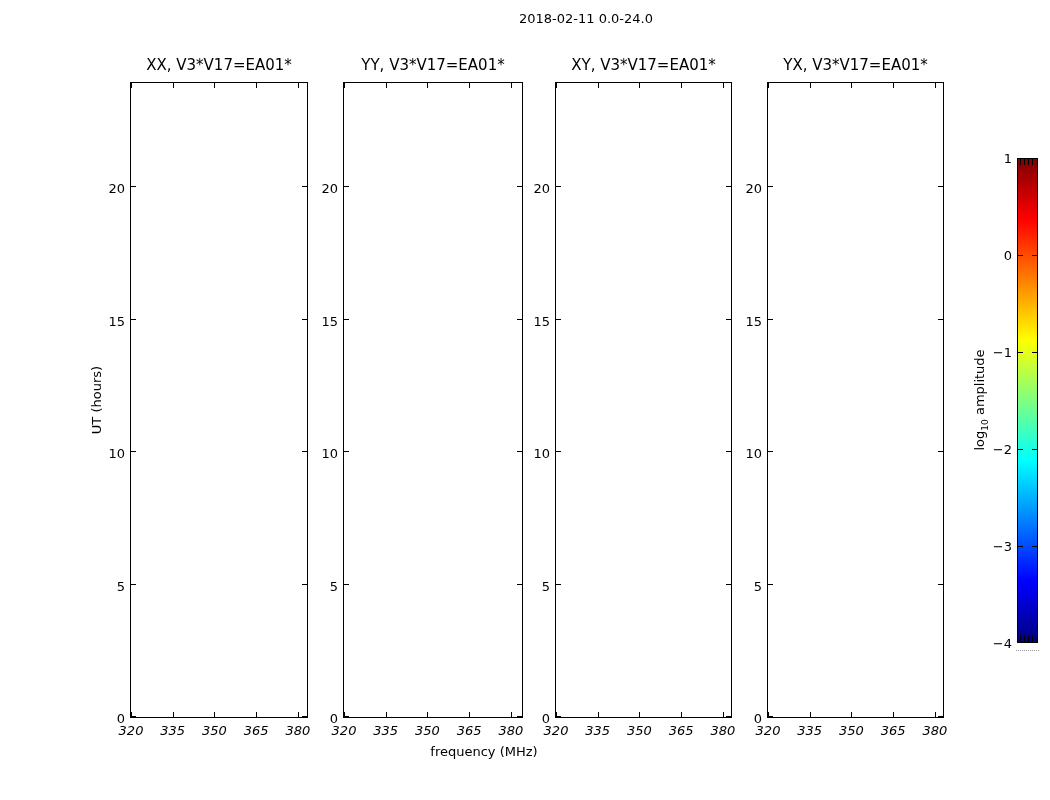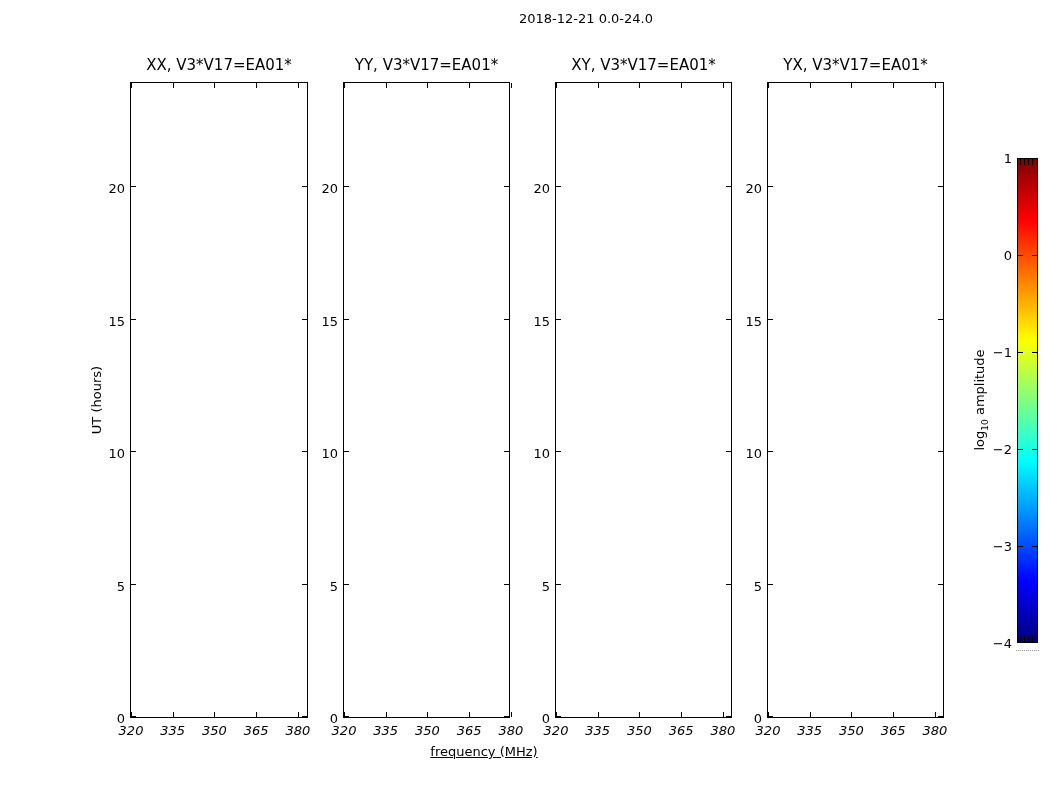--- a/index.html
+++ b/index.html
@@ -26,21 +26,21 @@
       background:repeating-linear-gradient(to right,#000 0 1px,transparent 1px 41.7px);}
   .xt.top{top:0;} .xt.bot{bottom:0;}
   .yt{position:absolute;top:0;bottom:0;width:5px;
       background:repeating-linear-gradient(to top,#000 0 1px,transparent 1px 132.5px);}
   .yt.left{left:0;} .yt.right{right:0;}
   .xlb{position:absolute;top:calc(100% + 6px);transform:translateX(-50%);
        font-size:13px;white-space:nowrap;font-style:italic;}
   .ylb{position:absolute;right:calc(100% + 6px);transform:translateY(-50%);
        font-size:13px;white-space:nowrap;}
   .xlabel{position:absolute;left:484px;top:744px;transform:translateX(-50%);
-       font-size:13px;white-space:nowrap;text-decoration:underline;}
+       font-size:13px;white-space:nowrap;}
   .ylabel{position:absolute;left:96px;top:400px;
        transform:translate(-50%,-50%) rotate(-90deg);font-size:13px;white-space:nowrap;}
   
   .cbwrap{position:absolute;left:1017px;top:158px;width:21px;height:485px;}
   .cbar{position:absolute;inset:0;border:1px solid #000;box-sizing:border-box;
     background:linear-gradient(to bottom,
       #7f0000 0%, #ff0000 12.5%, #ffff00 37.5%, #00ffff 62.5%, #0000ff 87.5%, #00007f 100%);}
   .cbend{position:absolute;left:3px;right:3px;height:6px;
       background:repeating-linear-gradient(to right,#000 0 1px,transparent 1px 4px);}
   .cbend.t{top:1px;} .cbend.b{bottom:1px;}
@@ -52,41 +52,41 @@
   .cbdots{position:absolute;left:1016px;top:650px;width:23px;height:0;
       border-top:1px dotted #999;}
   .cblabel{position:absolute;left:981px;top:400px;
       transform:translate(-50%,-50%) rotate(-90deg);font-size:13px;white-space:nowrap;}
   .cblabel sub{font-size:0.7em;}
 </style>
 </head>
 <body>
 
 <div id="fig">
-  <div class="suptitle">2018-12-21 0.0-24.0</div>
+  <div class="suptitle">2018-02-11 0.0-24.0</div>
 
   <div class="panel" style="left: 130px; width: 178px;">
     <div class="plot-area"></div>
     <div class="ptitle">XX, V3*V17=EA01*</div>
     <div class="xt top"></div>
     <div class="xt bot"></div>
     <div class="yt left"></div>
     <div class="yt right"></div>
     <div class="ylb" style="top:635px">0</div>
     <div class="ylb" style="top:502.5px">5</div>
     <div class="ylb" style="top:370px">10</div>
     <div class="ylb" style="top:237.5px">15</div>
     <div class="ylb" style="top:105px">20</div>
     <div class="xlb" style="left:0px">320</div>
     <div class="xlb" style="left:41.7px">335</div>
     <div class="xlb" style="left:83.4px">350</div>
     <div class="xlb" style="left:125.1px">365</div>
     <div class="xlb" style="left:166.8px">380</div>
   </div>
-    <div class="panel" style="left: 343px; width: 167px;">
+    <div class="panel" style="left: 343px; width: 180px;">
     <div class="plot-area"></div>
     <div class="ptitle">YY, V3*V17=EA01*</div>
     <div class="xt top"></div>
     <div class="xt bot"></div>
     <div class="yt left"></div>
     <div class="yt right"></div>
     <div class="ylb" style="top:635px">0</div>
     <div class="ylb" style="top:502.5px">5</div>
     <div class="ylb" style="top:370px">10</div>
     <div class="ylb" style="top:237.5px">15</div>

